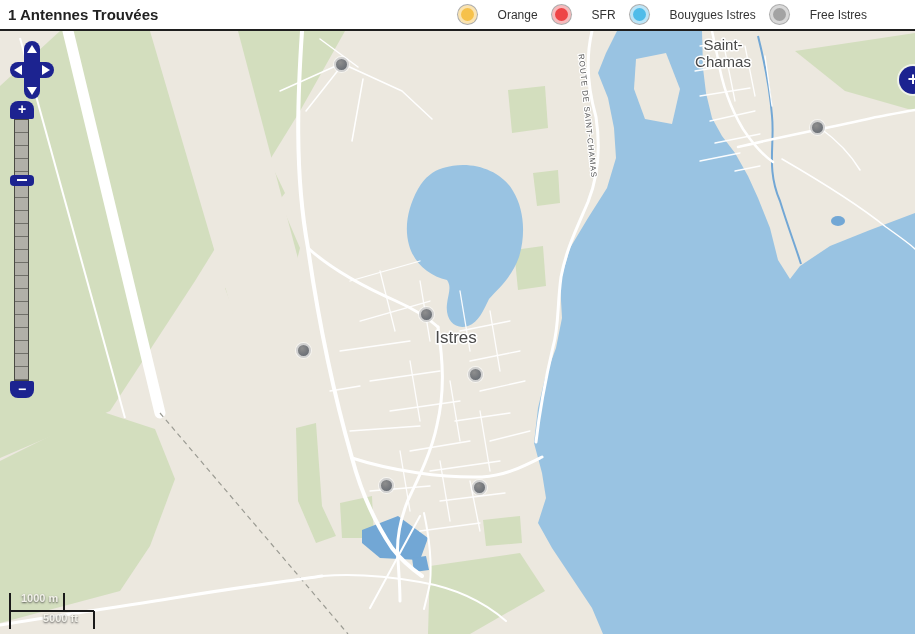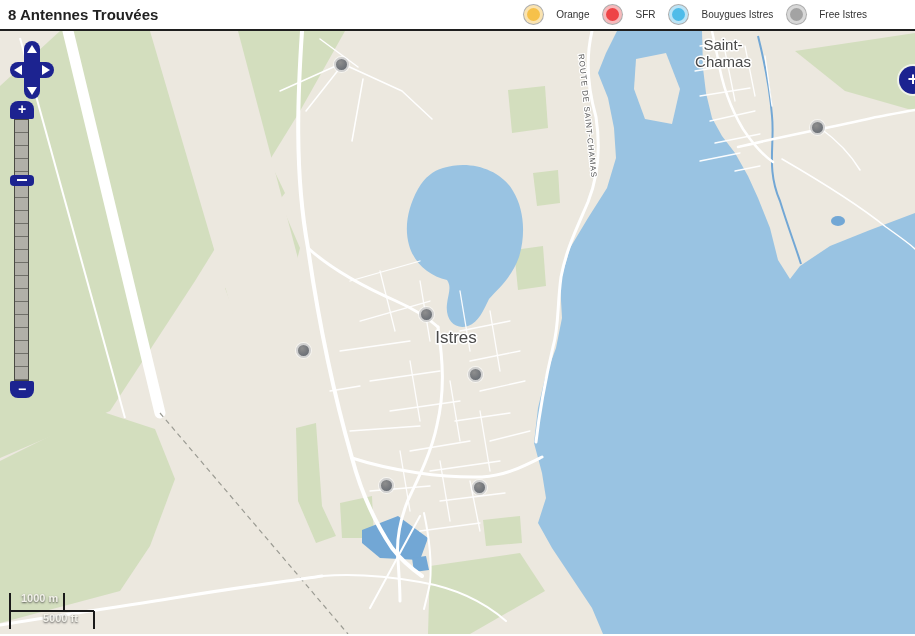--- a/index.html
+++ b/index.html
@@ -6,21 +6,21 @@
     --land:#ECE8DF; --water:#99C3E2; --pond:#72A7D5; --green:#D3DEBE;
     --road:#FFFFFF; --navy:#1C2390; --marker-ring:#D0D0D0;
   }
   *{box-sizing:border-box; margin:0; padding:0;}
   html,body{width:915px; height:636px; overflow:hidden; font-family:"Liberation Sans",sans-serif;}
   
   .header{position:relative; height:31px; background:#fff; border-bottom:2px solid #1f1f1f;
           display:flex; align-items:center; padding:0 8px;}
   .title{font-size:15px; font-weight:600; color:#222;}
   .legend{margin-left:auto; margin-right:40px; display:flex; gap:17px; align-items:center;}
-  .legend-item{display:flex; align-items:center; gap:16px; font-size:10px; color:#333; cursor:pointer;}
+  .legend-item{display:flex; align-items:center; gap:24px; font-size:12px; color:#333; cursor:pointer;}
   .legend-dot{width:13px; height:13px; border-radius:50%; flex:0 0 auto;}
   
   .map{position:relative; width:915px; height:603px; background:var(--land); overflow:hidden; cursor:grab;}
   .map svg{position:absolute; left:0; top:0;}
   .maplabel{font-family:"Liberation Sans",sans-serif; fill:#4a4a4a;
             paint-order:stroke; stroke:#ffffff; stroke-width:3px; stroke-linejoin:round;}
   .roadlabel{font-family:"Liberation Sans",sans-serif; fill:#555; letter-spacing:1px;
              paint-order:stroke; stroke:#ffffff; stroke-width:2.4px; stroke-linejoin:round;}
   
   .marker{position:absolute; width:15px; height:15px; border-radius:50%;
@@ -59,21 +59,21 @@
   .scalebar{position:absolute; left:8px; top:560px; width:95px; height:42px; pointer-events:none;}
   .scalebar span{position:absolute; font-size:11px; font-weight:bold; color:#F2F1EA;
      text-shadow:0 1px 2px rgba(70,70,70,.9);}
   .scale-metric{left:13px; top:1px;}
   .scale-imperial{left:27px; top:21px;padding-left:8px;}
 </style>
 </head>
 <body>
 
 <div class="header">
-  <span class="title">8 Antennes Trouvées</span>
+  <span class="title">1 Antennes Trouvées</span>
   <div class="legend">
   <div class="legend-item">
     <span class="legend-dot" style="background: rgb(246, 193, 74); box-shadow: rgb(250, 227, 176) 0px 0px 0px 3px, rgb(173, 173, 173) 0px 0px 0px 4px;"></span>
     <span>Orange</span>
   </div>
 
   <div class="legend-item">
     <span class="legend-dot" style="background: rgb(238, 68, 70); box-shadow: rgb(246, 185, 187) 0px 0px 0px 3px, rgb(173, 173, 173) 0px 0px 0px 4px;"></span>
     <span>SFR</span>
   </div>

